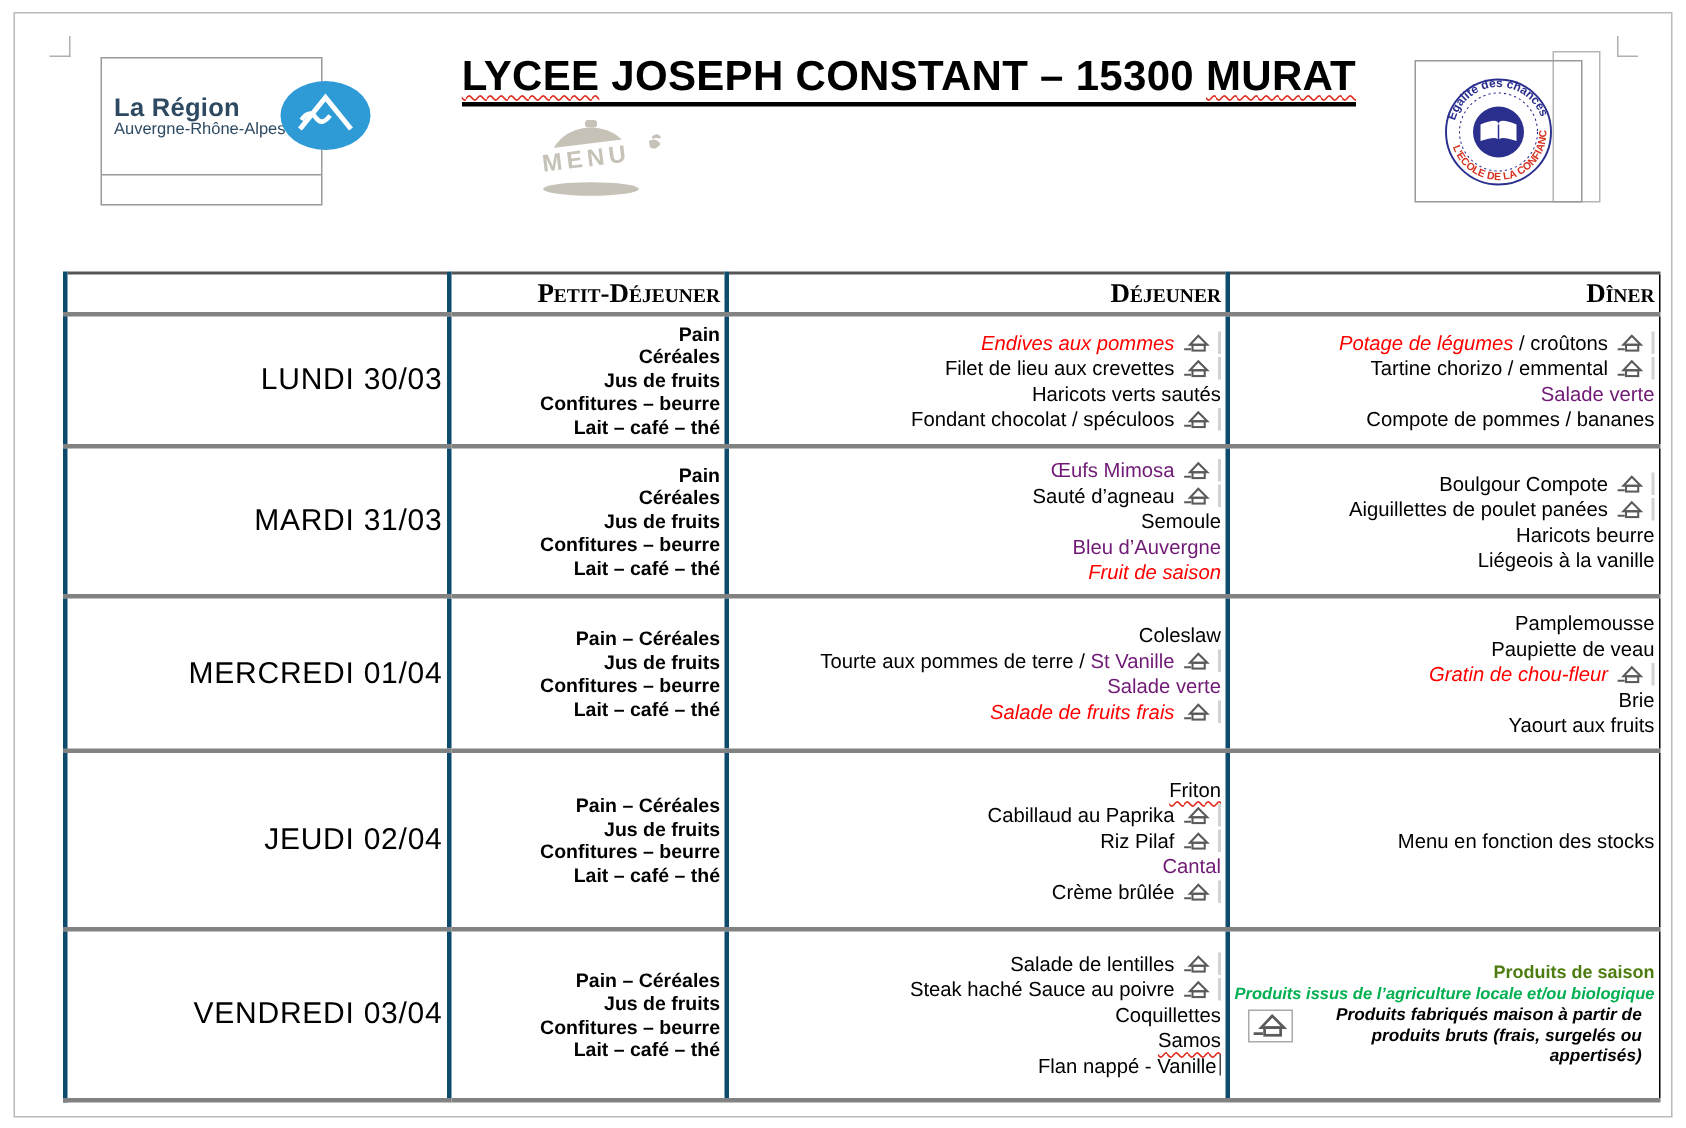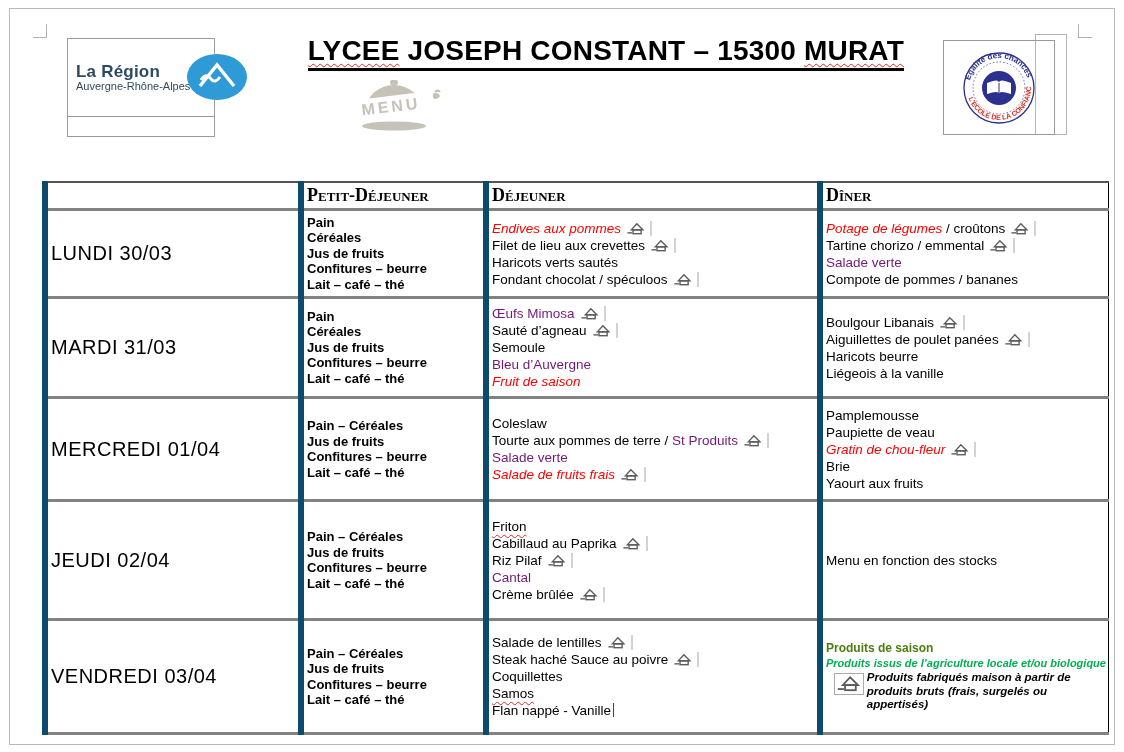--- a/index.html
+++ b/index.html
@@ -35,22 +35,22 @@
   .date-text{font-size:26px;font-weight:bold;margin-left:8px;white-space:nowrap;}
 
   
   .stamp-box{position:absolute;left:943px;top:40px;width:110px;height:93px;border:1px solid #9a9a9a;
              display:flex;align-items:center;justify-content:center;}
   .stamp-box2{position:absolute;left:1035px;top:34px;width:30px;height:99px;border:1px solid #b5b5b5;}
 
   
   table.menu{border-collapse:collapse;table-layout:fixed;position:absolute;left:42px;top:181px;width:1063px;
              background:#fff;}
-  table.menu th,table.menu td{border-left:6px solid #0c4a6e;border-right:1px solid #000;
-             vertical-align:middle;text-align:left;padding:2px 3px;overflow:hidden;}
+  table.menu th,table.menu td{border-left:3px solid #0c4a6e;border-right:1px solid #000;
+             vertical-align:middle;text-align:right;padding:2px 3px;overflow:hidden;}
   table.menu th{border-top:2px solid #555;border-bottom:3px solid #828282;height:20px;
              font-family:"Liberation Serif",serif;font-variant:small-caps;font-weight:bold;font-size:18px;}
   table.menu td{border-bottom:3px solid #828282;}
   .day-cell{font-size:20px;letter-spacing:.5px;}
   .bf-line{font-size:13px;font-weight:bold;line-height:15.5px;}
   .menu-line{font-size:13.5px;line-height:17px;white-space:nowrap;}
   .c-red{color:#ff0000;font-style:italic;}
   .c-green{color:#701a75;}
   .house-wrap{display:inline-block;vertical-align:-3px;margin-left:6px;line-height:0;}
   .obj-bar{display:inline-block;width:2px;height:15px;background:#d2d2d2;margin-left:5px;vertical-align:-3px;}
@@ -200,21 +200,21 @@
             <div class="menu-line"><span>Sauté d’agneau</span><span class="house-wrap"><svg width="18" height="14" viewBox="0 0 21 16" fill="none" stroke="#5a5a5a" stroke-width="1.6">
                   <line x1="0.5" y1="12.5" x2="6" y2="12.5"></line>
                   <path d="M5 9 L11.5 2 L18.5 9 Z"></path>
                   <rect x="7" y="9" width="9.5" height="4.5"></rect>
                 </svg></span><span class="obj-bar"></span></div>
             <div class="menu-line"><span>Semoule</span></div>
             <div class="menu-line"><span class="c-green">Bleu d’Auvergne</span></div>
             <div class="menu-line"><span class="c-red">Fruit de saison</span></div>
           </td>
           <td>
-            <div class="menu-line"><span>Boulgour Libanais</span><span class="house-wrap"><svg width="18" height="14" viewBox="0 0 21 16" fill="none" stroke="#5a5a5a" stroke-width="1.6">
+            <div class="menu-line"><span>Boulgour Compote</span><span class="house-wrap"><svg width="18" height="14" viewBox="0 0 21 16" fill="none" stroke="#5a5a5a" stroke-width="1.6">
                   <line x1="0.5" y1="12.5" x2="6" y2="12.5"></line>
                   <path d="M5 9 L11.5 2 L18.5 9 Z"></path>
                   <rect x="7" y="9" width="9.5" height="4.5"></rect>
                 </svg></span><span class="obj-bar"></span></div>
             <div class="menu-line"><span>Aiguillettes de poulet panées</span><span class="house-wrap"><svg width="18" height="14" viewBox="0 0 21 16" fill="none" stroke="#5a5a5a" stroke-width="1.6">
                   <line x1="0.5" y1="12.5" x2="6" y2="12.5"></line>
                   <path d="M5 9 L11.5 2 L18.5 9 Z"></path>
                   <rect x="7" y="9" width="9.5" height="4.5"></rect>
                 </svg></span><span class="obj-bar"></span></div>
             <div class="menu-line"><span>Haricots beurre</span></div>
@@ -224,21 +224,21 @@
         <tr style="height: 103px;">
           <td class="day-cell">MERCREDI 01/04</td>
           <td>
             <div class="bf-line">Pain – Céréales</div>
             <div class="bf-line">Jus de fruits</div>
             <div class="bf-line">Confitures – beurre</div>
             <div class="bf-line">Lait – café – thé</div>
           </td>
           <td>
             <div class="menu-line"><span>Coleslaw</span></div>
-            <div class="menu-line"><span>Tourte aux pommes de terre / </span><span class="c-green">St Produits</span><span class="house-wrap"><svg width="18" height="14" viewBox="0 0 21 16" fill="none" stroke="#5a5a5a" stroke-width="1.6">
+            <div class="menu-line"><span>Tourte aux pommes de terre / </span><span class="c-green">St Vanille</span><span class="house-wrap"><svg width="18" height="14" viewBox="0 0 21 16" fill="none" stroke="#5a5a5a" stroke-width="1.6">
                   <line x1="0.5" y1="12.5" x2="6" y2="12.5"></line>
                   <path d="M5 9 L11.5 2 L18.5 9 Z"></path>
                   <rect x="7" y="9" width="9.5" height="4.5"></rect>
                 </svg></span><span class="obj-bar"></span></div>
             <div class="menu-line"><span class="c-green">Salade verte</span></div>
             <div class="menu-line"><span class="c-red">Salade de fruits frais</span><span class="house-wrap"><svg width="18" height="14" viewBox="0 0 21 16" fill="none" stroke="#5a5a5a" stroke-width="1.6">
                   <line x1="0.5" y1="12.5" x2="6" y2="12.5"></line>
                   <path d="M5 9 L11.5 2 L18.5 9 Z"></path>
                   <rect x="7" y="9" width="9.5" height="4.5"></rect>
                 </svg></span><span class="obj-bar"></span></div>

